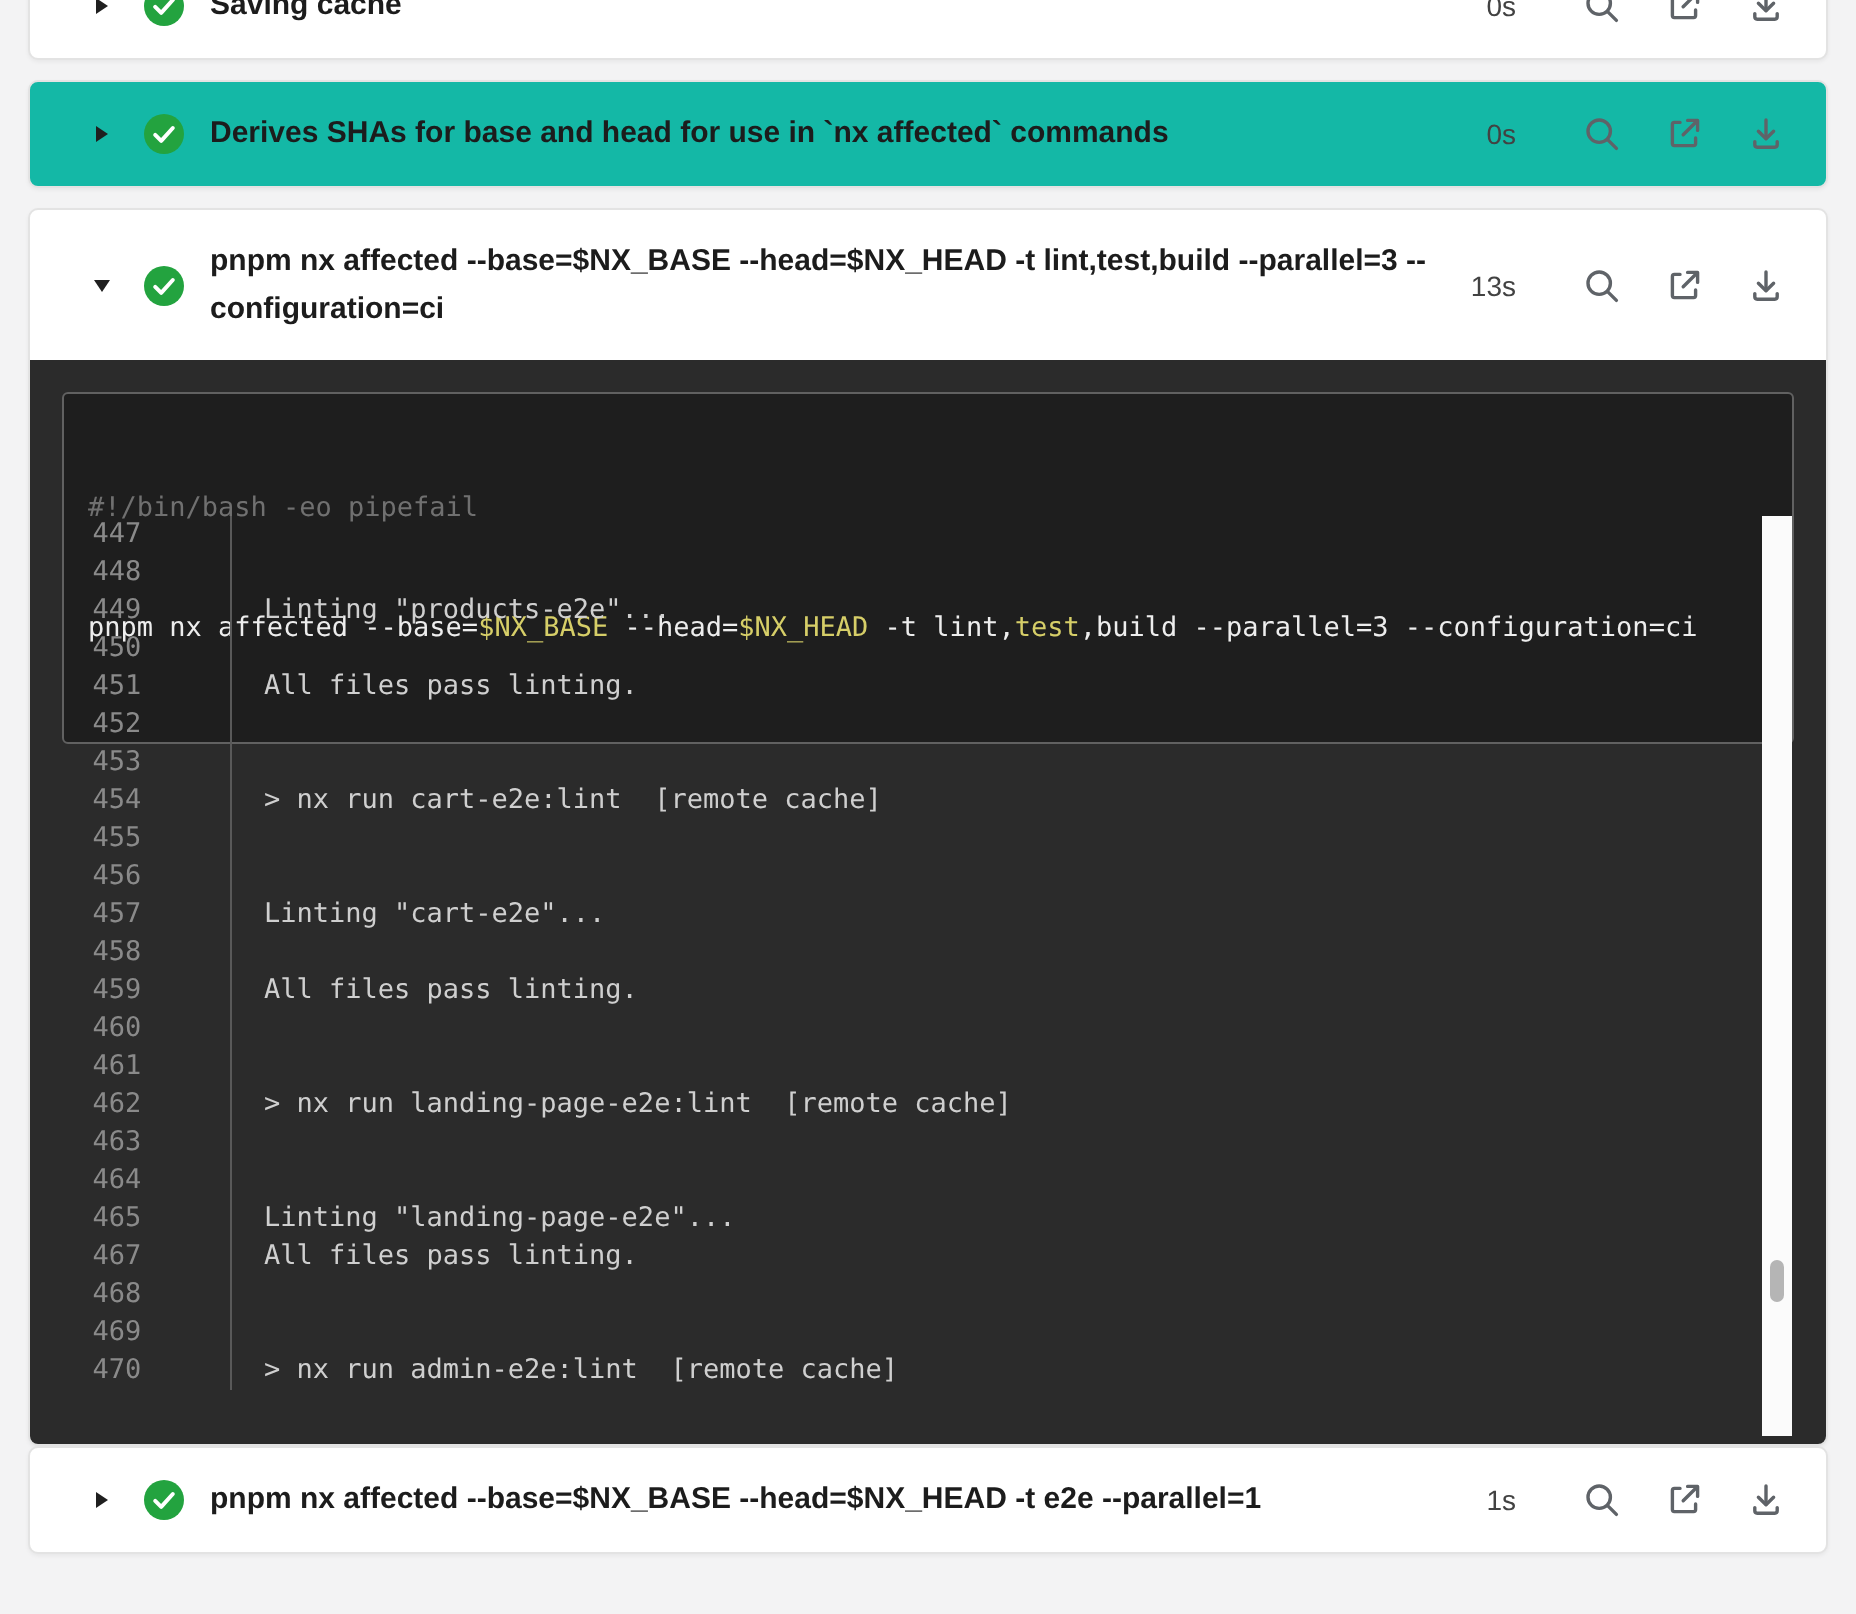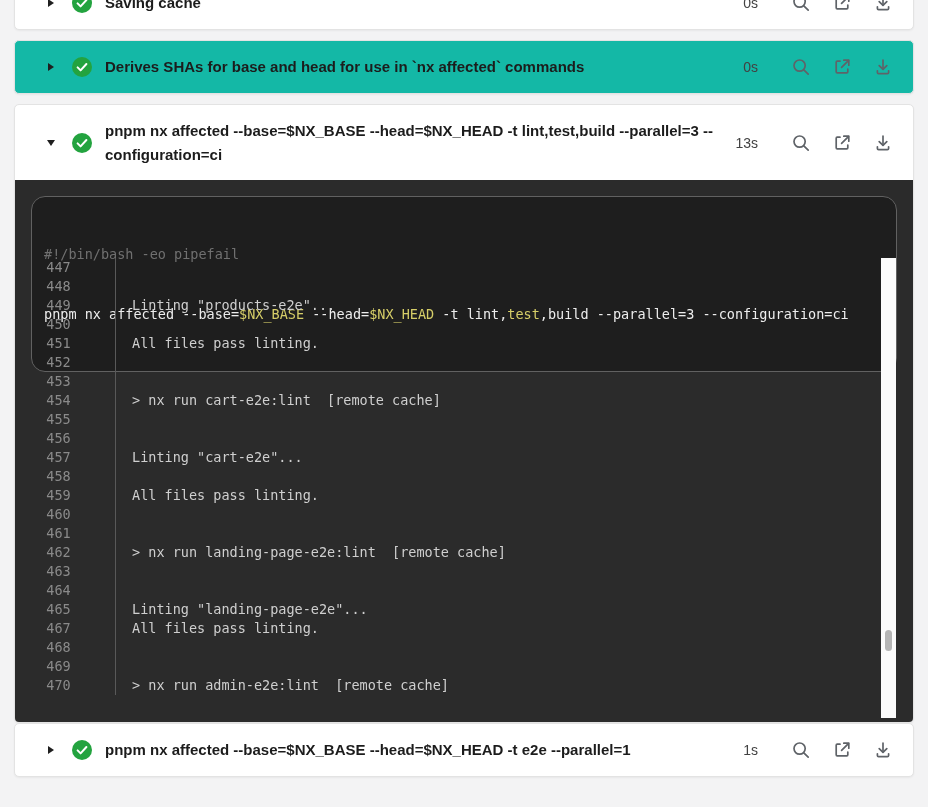--- a/index.html
+++ b/index.html
@@ -63,21 +63,21 @@
   .iconbtn svg{display:block;}
   
   .terminal{
     position:relative;
     background:var(--term-bg);
     height:542px;
   }
   .cmdbox{
     position:absolute;left:16px;right:16px;top:16px;
     background:#1e1e1e;
-    border:1px solid #616161;border-radius:14px;
+    border:1px solid #616161;border-radius:3px;
     padding:7px 12px;
     font-family:"DejaVu Sans Mono",monospace;
     font-size:13.5px;line-height:20px;
     white-space:pre;overflow:hidden;
   }
   .shebang{color:#707070;}
   .cmd{color:#ededed;}
   .seg-plain{color:#ededed;}
   .seg-highlight{color:var(--hl);}
   .logarea{

